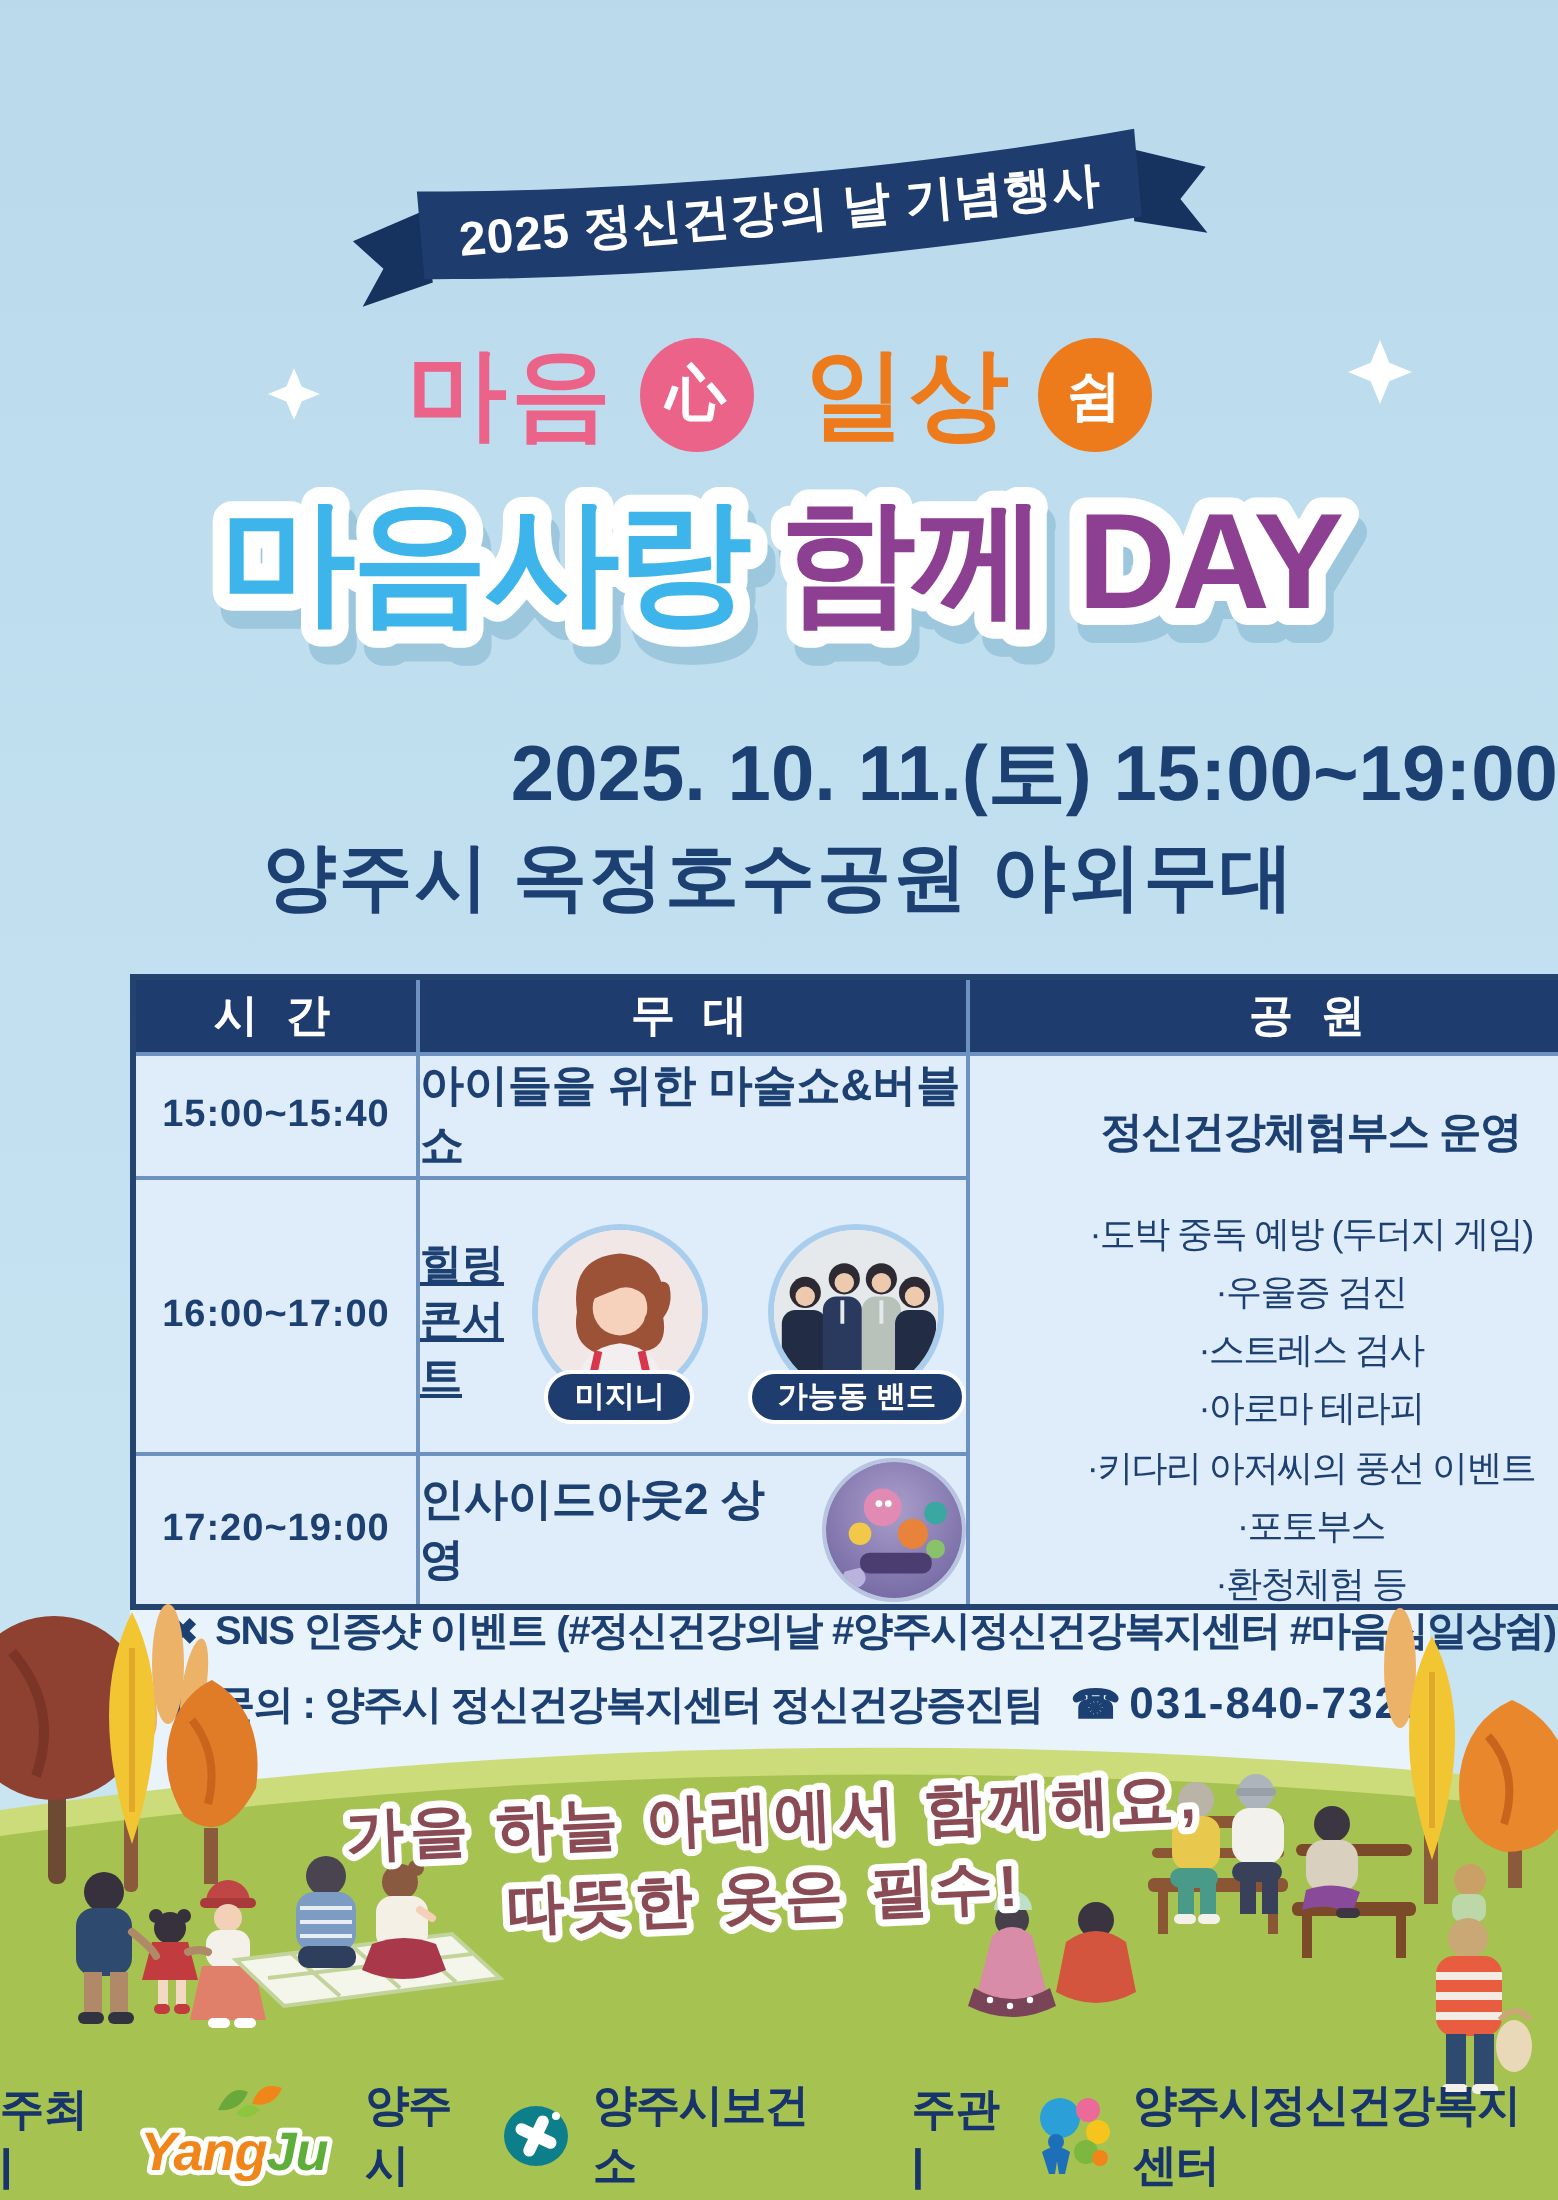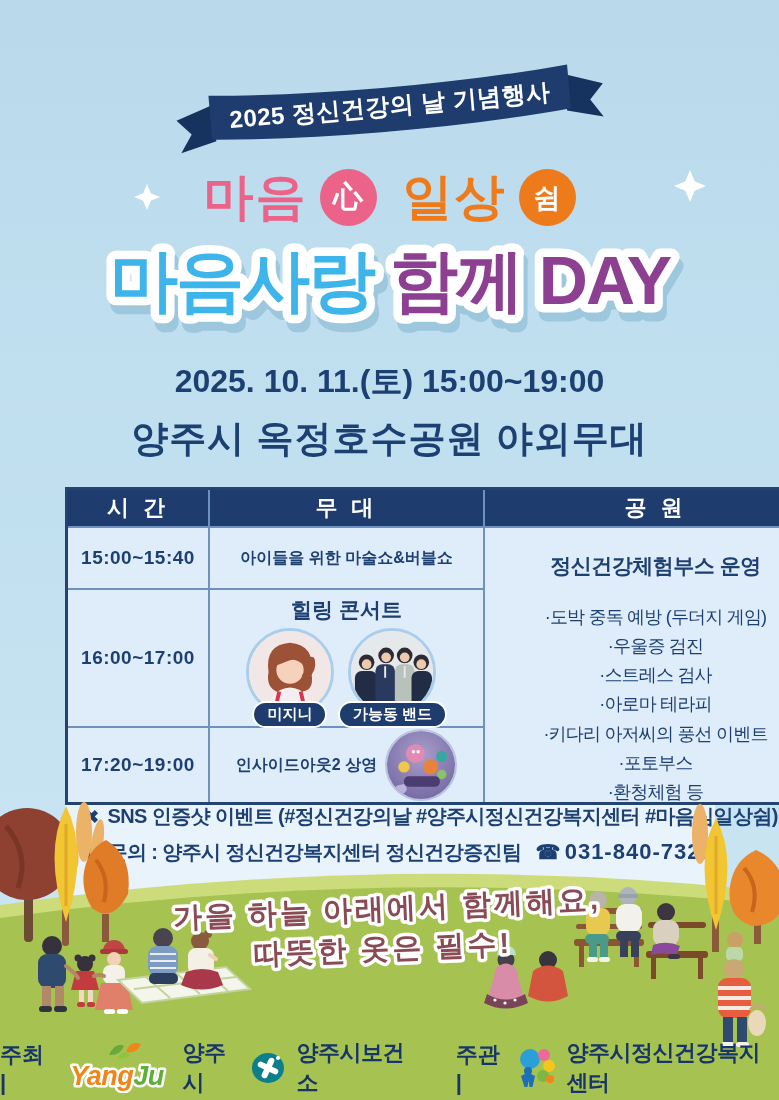--- a/index.html
+++ b/index.html
@@ -22,38 +22,38 @@
   .w-pink{color:#ec6389;}
   .w-orange{color:#ee7b1b;}
   .badge{width:57px;height:57px;border-radius:50%;display:flex;align-items:center;justify-content:center;color:#fff;font-weight:bold;}
   .b-pink{background:#ec6389;font-size:30px;margin-right:14px;}
   .b-orange{background:#ee7b1b;font-size:27px;}
 
   
   .main-title{position:absolute;top:224px;left:0;width:779px;height:120px;}
 
   
-  .date{position:absolute;top:360px;left:0;width:100%;text-align:center;font-size:32px;font-weight:bold;color:#1d4073;}
+  .date{position:absolute;top:360px;left:0;width:100%;text-align:right;font-size:39px;font-weight:bold;color:#1d4073;}
   .venue{position:absolute;top:414px;left:0;width:100%;text-align:center;font-size:37px;font-weight:bold;color:#1d4073;letter-spacing:1px;}
 
   
   .panel{position:absolute;left:65px;top:487px;width:650px;height:425px;background:#e9f3fb;}
   .schedule{
     position:absolute;left:65px;top:487px;width:764px;box-sizing:border-box;
     display:grid;grid-template-columns:140px 273px 1fr;grid-template-rows:36px 60px 136px 74px;
     gap:2px;background:#6e92c0;border:3px solid #24446f;
   }
   .th{background:#1e3c6d;color:#fff;display:flex;align-items:center;justify-content:center;
       font-size:22px;font-weight:bold;letter-spacing:4px;}
   .cell{background:#dfecf9;color:#1d4073;display:flex;align-items:center;justify-content:center;}
   .time{font-size:19px;font-weight:bold;letter-spacing:0.5px;}
-  .stage-plain{font-size:16px;font-weight:bold;}
-  .stage-col{flex-direction:column;justify-content:center;padding-top:8px;box-sizing:border-box;}
+  .stage-plain{font-size:22px;font-weight:bold;}
+  .stage-col{flex-direction:row;justify-content:flex-end;padding-top:8px;box-sizing:border-box;text-decoration:underline;}
   .concert-title{font-size:21px;font-weight:bold;margin-bottom:4px;}
-  .artists{display:flex;gap:4px;}
+  .artists{display:flex;gap:20px;}
   .artist{display:flex;flex-direction:column;align-items:center;}
   .photo{width:82px;height:82px;border-radius:50%;border:3px solid #a9cdec;overflow:hidden;background:#eee;}
   .pill{margin-top:-15px;z-index:2;background:#1e3c6d;color:#fff;border:2px solid #fff;border-radius:999px;
         padding:2px 13px;font-size:15px;font-weight:bold;white-space:nowrap;}
   .stage-row{gap:8px;}
   .movie-circle{width:68px;height:68px;border-radius:50%;overflow:hidden;border:2px solid #b9c4e0;flex:0 0 auto;}
   .park{flex-direction:column;justify-content:flex-start;padding-top:24px;box-sizing:border-box;grid-column:3;grid-row:2 / span 3;}
   .park-title{font-size:21px;font-weight:bold;margin-bottom:23px;letter-spacing:-0.5px;}
   .park-item{font-size:18px;font-weight:normal;line-height:1.62;letter-spacing:-0.8px;}
 

